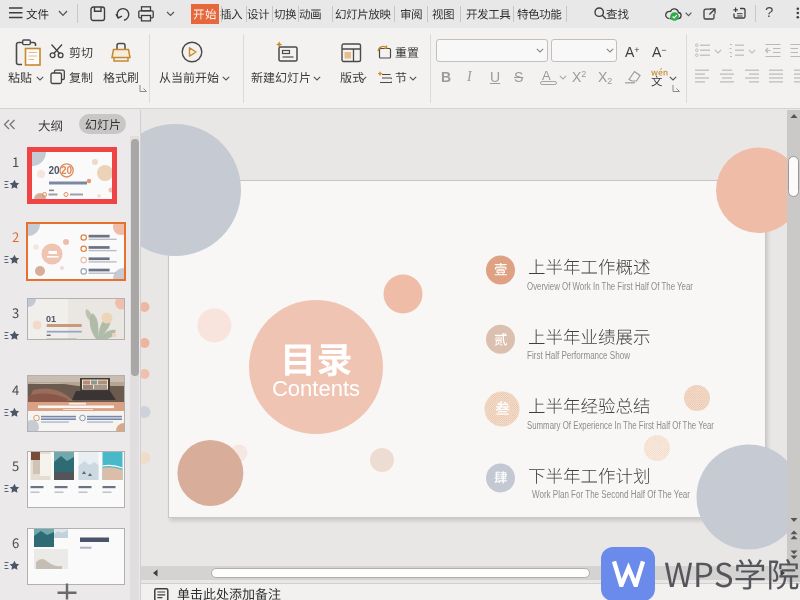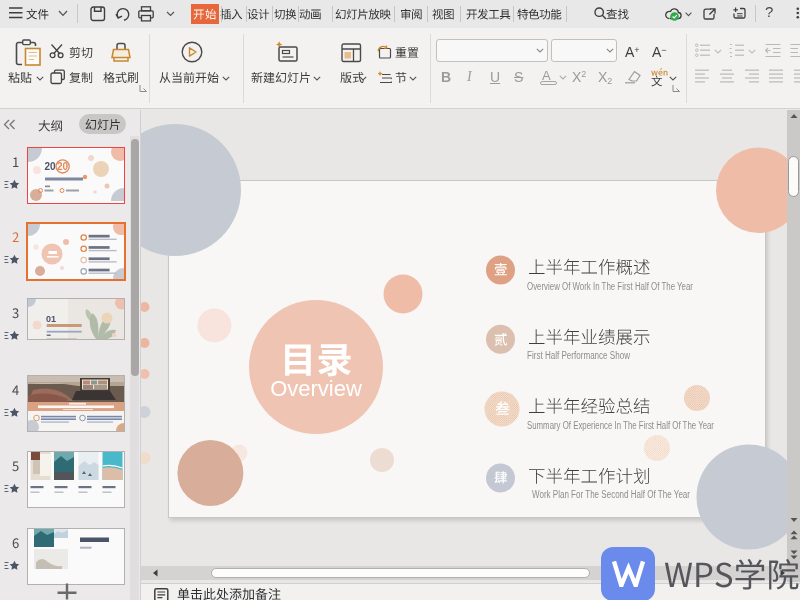--- a/index.html
+++ b/index.html
@@ -345,21 +345,21 @@
       <path d="M0.5 2.5h4M0.5 5.5h3M0.5 8.5h4" stroke="#5a6372" stroke-width="1.1"></path>
       <path d="M10.2 0.5l1.9 3.8 4.2 0.6-3 3 0.7 4.2-3.8-2-3.8 2 0.7-4.2-3-3 4.2-0.6z" fill="#4a5568" transform="scale(0.78) translate(3.2,0.5)"></path>
     </svg>
     <svg style="position:absolute;left:11.8px;top:534.5px;overflow:visible" width="7.2" height="18.2">
       <path transform="translate(0,13.0)" d="M3.9 0.2Q3.2 0.2 2.7 -0.1Q2.1 -0.4 1.6 -1.0Q1.2 -1.6 1.0 -2.5Q0.7 -3.4 0.7 -4.5Q0.7 -5.9 1.0 -6.9Q1.3 -7.9 1.8 -8.5Q2.3 -9.1 2.9 -9.4Q3.6 -9.7 4.2 -9.7Q5.0 -9.7 5.5 -9.4Q6.1 -9.1 6.5 -8.7L5.8 -8.0Q5.5 -8.3 5.1 -8.5Q4.7 -8.7 4.3 -8.7Q3.6 -8.7 3.1 -8.3Q2.5 -7.9 2.2 -7.0Q1.8 -6.1 1.8 -4.5Q1.8 -3.3 2.1 -2.5Q2.3 -1.6 2.8 -1.2Q3.2 -0.8 3.9 -0.8Q4.4 -0.8 4.7 -1.0Q5.1 -1.3 5.3 -1.8Q5.5 -2.3 5.5 -2.9Q5.5 -3.6 5.3 -4.0Q5.1 -4.5 4.8 -4.8Q4.4 -5.0 3.8 -5.0Q3.4 -5.0 2.8 -4.7Q2.3 -4.4 1.8 -3.7L1.8 -4.7Q2.1 -5.1 2.4 -5.3Q2.8 -5.6 3.2 -5.8Q3.6 -5.9 4.0 -5.9Q4.8 -5.9 5.4 -5.6Q6.0 -5.3 6.3 -4.6Q6.7 -3.9 6.7 -2.9Q6.7 -2.0 6.3 -1.3Q5.9 -0.6 5.3 -0.2Q4.7 0.2 3.9 0.2Z" fill="#4a4a4a"></path>
     </svg>
     <svg class="abs" style="left:4px;top:559.5px" width="16" height="13">
       <path d="M0.5 2.5h4M0.5 5.5h3M0.5 8.5h4" stroke="#5a6372" stroke-width="1.1"></path>
       <path d="M10.2 0.5l1.9 3.8 4.2 0.6-3 3 0.7 4.2-3.8-2-3.8 2 0.7-4.2-3-3 4.2-0.6z" fill="#4a5568" transform="scale(0.78) translate(3.2,0.5)"></path>
     </svg>
-    <div class="abs" style="left:27px;top:147px;width:98px;height:57px;background:#fbfafa;border:1px solid #ef4444;overflow:hidden"><svg width="96" height="55" viewBox="0 0 96 55">
+    <div class="abs" style="left:27px;top:147px;width:90px;height:57px;background:#fbfafa;border:5px solid #ef4444;overflow:hidden"><svg width="96" height="55" viewBox="0 0 96 55">
         <path d="M0 0 L14 0 A14 14 0 0 1 0 14 Z" fill="#c5cad3"></path>
         <circle cx="92" cy="4" r="9" fill="#efbda7"></circle>
         <circle cx="73" cy="21" r="8" fill="#ecd3b8"></circle>
         <circle cx="9" cy="22" r="4" fill="#f8e4dc"></circle>
         <circle cx="63" cy="10" r="3" fill="#f0d8cc"></circle>
         <circle cx="79" cy="38" r="2.5" fill="#edc5b2"></circle>
         <circle cx="57" cy="29" r="2.2" fill="#e8996b"></circle>
         <circle cx="67" cy="44" r="1.8" fill="#f2d8ce"></circle>
         <path d="M96 40 A13 13 0 0 0 83 53 L96 53 Z" fill="#c5cad3"></path>
         <circle cx="8" cy="47" r="6" fill="#d8ae9a"></circle>
@@ -521,21 +521,21 @@
       <circle cx="516" cy="338" r="13" fill="url(#ht2)"></circle>
       <circle cx="359.5" cy="160" r="14.5" fill="#dfa183"></circle>
       <circle cx="359.5" cy="229.3" r="14.5" fill="#dcc0af"></circle>
       <circle cx="361" cy="299" r="17.5" fill="url(#ht1)"></circle>
       <circle cx="359.5" cy="367.9" r="14.5" fill="#c3c8d2"></circle>
     </svg>
     <svg style="position:absolute;left:280.0px;top:337.0px;overflow:visible" width="73.0" height="50.4">
       <path transform="translate(0,36.0)" d="M8.2 -20.3H27.7V-16.2H8.2ZM8.2 -11.9H27.7V-7.9H8.2ZM8.2 -3.6H27.7V0.6H8.2ZM5.1 -28.6H30.7V2.8H26.1V-24.4H9.4V2.8H5.1Z M38.7 -17.2H70.5V-13.4H38.7ZM52.2 -15.1H56.6V-0.8Q56.6 0.7 56.2 1.5Q55.8 2.3 54.6 2.8Q53.6 3.2 52.0 3.3Q50.5 3.4 48.5 3.4Q48.3 2.5 47.9 1.5Q47.4 0.4 47.0 -0.3Q47.9 -0.3 48.8 -0.3Q49.7 -0.2 50.4 -0.3Q51.1 -0.3 51.4 -0.3Q51.8 -0.3 52.0 -0.4Q52.2 -0.6 52.2 -0.9ZM56.0 -13.9Q57.3 -11.1 59.4 -8.7Q61.5 -6.3 64.5 -4.6Q67.4 -2.8 70.9 -1.9Q70.4 -1.4 69.9 -0.8Q69.3 -0.1 68.9 0.6Q68.4 1.3 68.1 1.9Q64.3 0.7 61.4 -1.4Q58.5 -3.5 56.2 -6.4Q54.0 -9.3 52.5 -12.9ZM65.1 -13.6 68.8 -10.8Q67.5 -9.8 66.1 -8.8Q64.7 -7.7 63.3 -6.9Q61.9 -6.0 60.8 -5.3L57.8 -7.7Q59.0 -8.4 60.3 -9.4Q61.6 -10.4 62.9 -11.5Q64.1 -12.6 65.1 -13.6ZM40.7 -10.6 43.6 -13.3Q44.7 -12.7 45.9 -11.9Q47.2 -11.2 48.4 -10.4Q49.5 -9.6 50.3 -8.9L47.2 -6.0Q46.5 -6.7 45.4 -7.5Q44.3 -8.3 43.1 -9.2Q41.8 -10.0 40.7 -10.6ZM38.4 -2.6Q40.2 -3.3 42.7 -4.2Q45.2 -5.1 48.0 -6.2Q50.8 -7.2 53.5 -8.3L54.4 -4.6Q52.1 -3.6 49.7 -2.5Q47.3 -1.5 45.0 -0.5Q42.7 0.5 40.7 1.3ZM42.1 -23.0H63.1V-19.1H42.1ZM62.0 -28.8H62.5L63.2 -29.0L66.7 -28.8Q66.7 -26.6 66.6 -24.2Q66.5 -21.9 66.3 -19.6Q66.1 -17.3 65.9 -15.2L61.3 -15.4Q61.5 -17.0 61.6 -18.8Q61.7 -20.6 61.8 -22.3Q61.9 -24.1 61.9 -25.6Q62.0 -27.2 62.0 -28.3ZM40.9 -28.8H63.2V-24.9H40.9Z" fill="#ffffff"></path>
     </svg>
     <div class="abs" style="left:316px;top:377.5px;width:0px">
-      <div style="position:absolute;left:-60px;width:120px;text-align:center;font:22px 'Liberation Sans';color:#ffffff;line-height:22px">Overview</div>
+      <div style="position:absolute;left:-60px;width:120px;text-align:center;font:22px 'Liberation Sans';color:#ffffff;line-height:22px">Contents</div>
     </div>
     <svg style="position:absolute;left:493.8px;top:261.4px;overflow:visible" width="13.5" height="18.9">
       <path transform="translate(0,13.5)" d="M0.8 -10.5H12.7V-9.6H0.8ZM0.7 -0.3H12.9V0.8H0.7ZM1.9 -8.8H11.6V-7.9H1.9ZM2.9 -5.6H10.5V-4.8H2.9ZM1.0 -7.2H12.5V-4.9H11.2V-6.3H2.2V-4.9H1.0ZM6.1 -11.4H7.4V-8.2H6.1ZM3.7 -3.3V-2.3H9.6V-3.3ZM2.5 -4.2H10.9V-1.4H2.5ZM3.7 -1.3 4.9 -1.5Q5.1 -1.2 5.2 -0.8Q5.4 -0.5 5.5 -0.2L4.3 0.0Q4.2 -0.2 4.1 -0.6Q3.9 -1.0 3.7 -1.3ZM8.6 -1.5 9.8 -1.3Q9.6 -0.8 9.5 -0.5Q9.3 -0.1 9.1 0.2L7.9 -0.0Q8.1 -0.2 8.2 -0.5Q8.3 -0.8 8.4 -1.0Q8.5 -1.3 8.6 -1.5Z" fill="#ffffff"></path>
     </svg>
     <svg style="position:absolute;left:493.8px;top:330.7px;overflow:visible" width="13.5" height="18.9">
       <path transform="translate(0,13.5)" d="M8.5 -11.4H9.8Q9.8 -10.1 9.8 -8.7Q9.9 -7.4 10.0 -6.1Q10.1 -4.9 10.2 -3.8Q10.4 -2.8 10.6 -2.0Q10.8 -1.1 11.1 -0.7Q11.4 -0.2 11.8 -0.2Q12.0 -0.2 12.0 -0.7Q12.1 -1.1 12.2 -1.9Q12.4 -1.7 12.6 -1.4Q12.8 -1.2 13.0 -1.0Q12.9 0.1 12.6 0.6Q12.3 1.1 11.7 1.1Q10.9 1.1 10.4 0.4Q9.8 -0.3 9.5 -1.5Q9.1 -2.7 8.9 -4.2Q8.7 -5.8 8.7 -7.6Q8.6 -9.5 8.5 -11.4ZM0.8 -9.7H12.7V-8.6H0.8ZM1.7 -7.8H7.7V-6.9H1.7ZM1.0 -6.1H8.2V-5.1H1.0ZM10.1 -11.0 11.1 -11.5Q11.4 -11.2 11.7 -10.8Q12.1 -10.4 12.2 -10.1L11.2 -9.6Q11.1 -9.9 10.8 -10.3Q10.4 -10.7 10.1 -11.0ZM1.7 -4.4H7.6V-1.2H6.4V-3.4H2.8V-1.1H1.7ZM4.1 -2.9H5.2V-2.0Q5.2 -1.4 4.8 -0.8Q4.5 -0.2 3.7 0.3Q2.8 0.8 1.3 1.2Q1.3 1.0 1.1 0.9Q1.0 0.7 0.9 0.5Q0.8 0.3 0.7 0.2Q1.7 0.0 2.4 -0.2Q3.1 -0.5 3.4 -0.8Q3.8 -1.1 3.9 -1.4Q4.1 -1.7 4.1 -2.1ZM4.9 -0.4 5.6 -1.1Q6.2 -0.9 6.7 -0.6Q7.3 -0.3 7.8 -0.0Q8.3 0.3 8.6 0.5L7.8 1.2Q7.5 1.0 7.0 0.7Q6.5 0.4 5.9 0.1Q5.4 -0.2 4.9 -0.4Z" fill="#ffffff"></path>
     </svg>
     <svg style="position:absolute;left:494.5px;top:399.4px;overflow:visible" width="15.0" height="21.0">
       <path transform="translate(0,15.0)" d="M0.8 -7.8H14.3V-6.6H0.8ZM1.4 -0.4H13.7V0.8H1.4ZM3.2 -2.9H11.9V-1.7H3.2ZM3.9 -5.3H11.2V-4.1H3.9ZM5.8 -9.5 7.3 -9.1Q6.4 -7.0 4.9 -5.5Q3.4 -4.0 1.5 -3.1Q1.4 -3.2 1.2 -3.5Q1.0 -3.7 0.8 -3.9Q0.5 -4.1 0.4 -4.2Q2.3 -5.0 3.7 -6.3Q5.1 -7.6 5.8 -9.5ZM10.0 -7.5Q10.5 -6.9 11.2 -6.3Q12.0 -5.7 12.9 -5.2Q13.7 -4.7 14.6 -4.4Q14.5 -4.3 14.3 -4.1Q14.1 -3.9 13.9 -3.6Q13.8 -3.4 13.7 -3.2Q12.7 -3.6 11.8 -4.2Q10.9 -4.8 10.1 -5.5Q9.4 -6.2 8.8 -7.0ZM8.5 -11.5 9.6 -12.2Q10.3 -11.8 11.0 -11.3Q11.8 -10.7 12.4 -10.2Q13.1 -9.6 13.5 -9.2L12.3 -8.3Q11.9 -8.8 11.3 -9.4Q10.7 -9.9 9.9 -10.5Q9.2 -11.0 8.5 -11.5ZM2.6 -8.8Q2.6 -8.9 2.5 -9.1Q2.5 -9.4 2.4 -9.6Q2.3 -9.9 2.2 -10.1Q2.5 -10.1 2.7 -10.2Q3.0 -10.4 3.3 -10.5Q3.6 -10.7 4.1 -11.0Q4.6 -11.4 5.2 -11.8Q5.8 -12.3 6.4 -12.8L7.6 -12.1Q6.7 -11.3 5.6 -10.6Q4.5 -9.9 3.5 -9.4V-9.4Q3.5 -9.4 3.4 -9.3Q3.2 -9.3 3.1 -9.2Q2.9 -9.1 2.8 -9.0Q2.6 -8.9 2.6 -8.8ZM2.6 -8.8 2.6 -9.7 3.5 -10.2 11.7 -10.4Q11.7 -10.2 11.8 -9.8Q11.9 -9.5 11.9 -9.3Q9.6 -9.2 8.0 -9.1Q6.4 -9.1 5.4 -9.0Q4.5 -9.0 3.9 -8.9Q3.4 -8.9 3.1 -8.9Q2.8 -8.8 2.6 -8.8Z" fill="#ffffff"></path>
     </svg>

